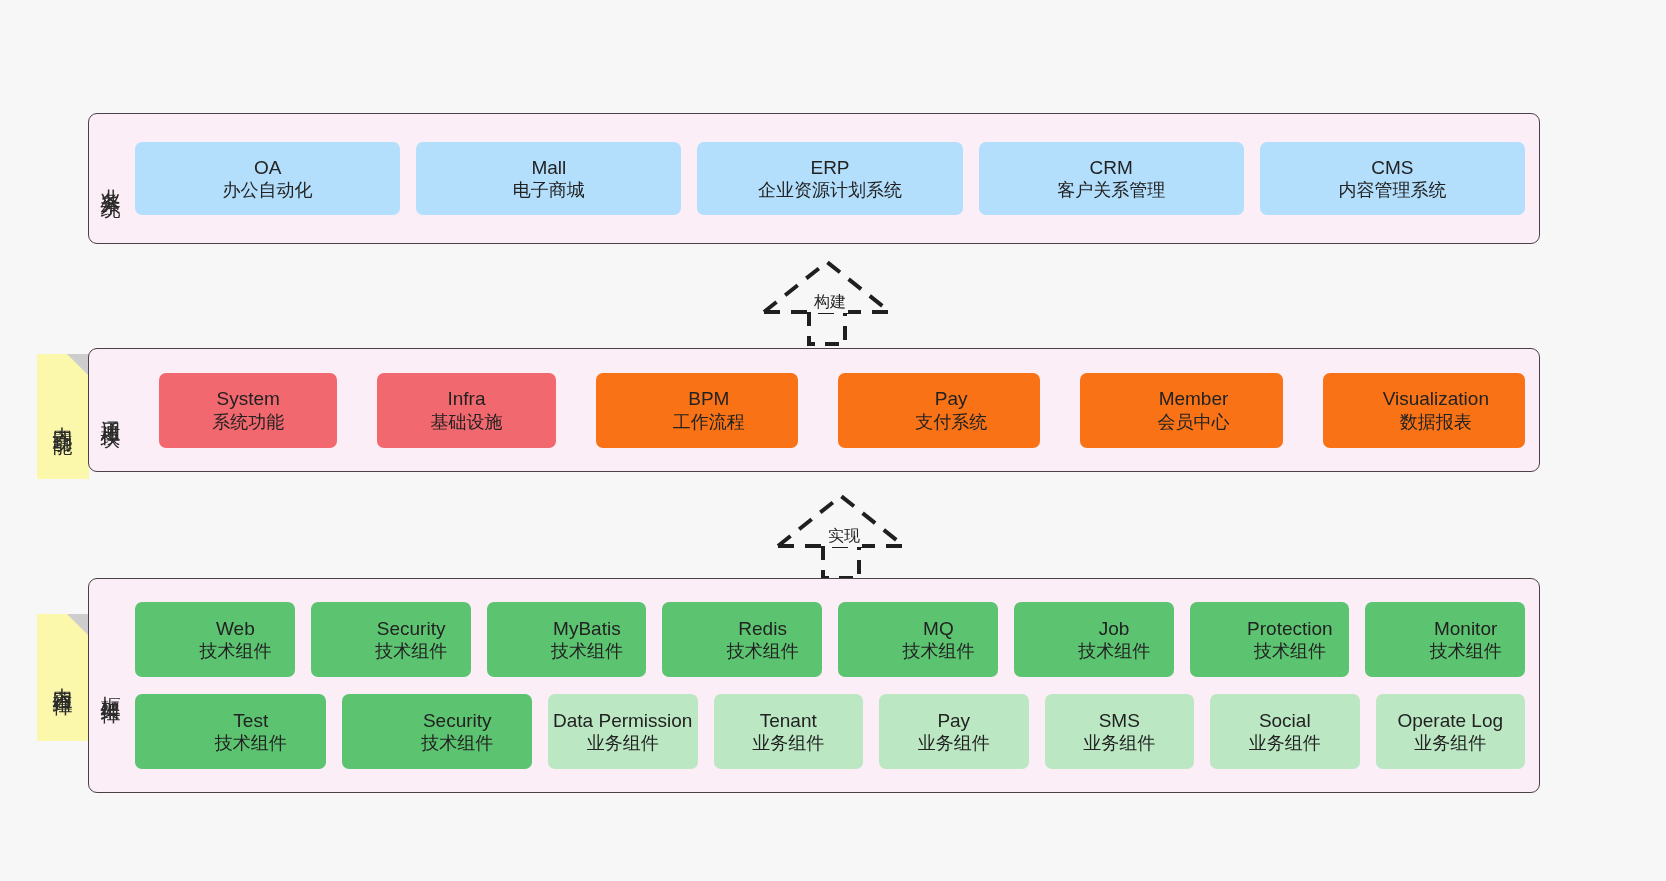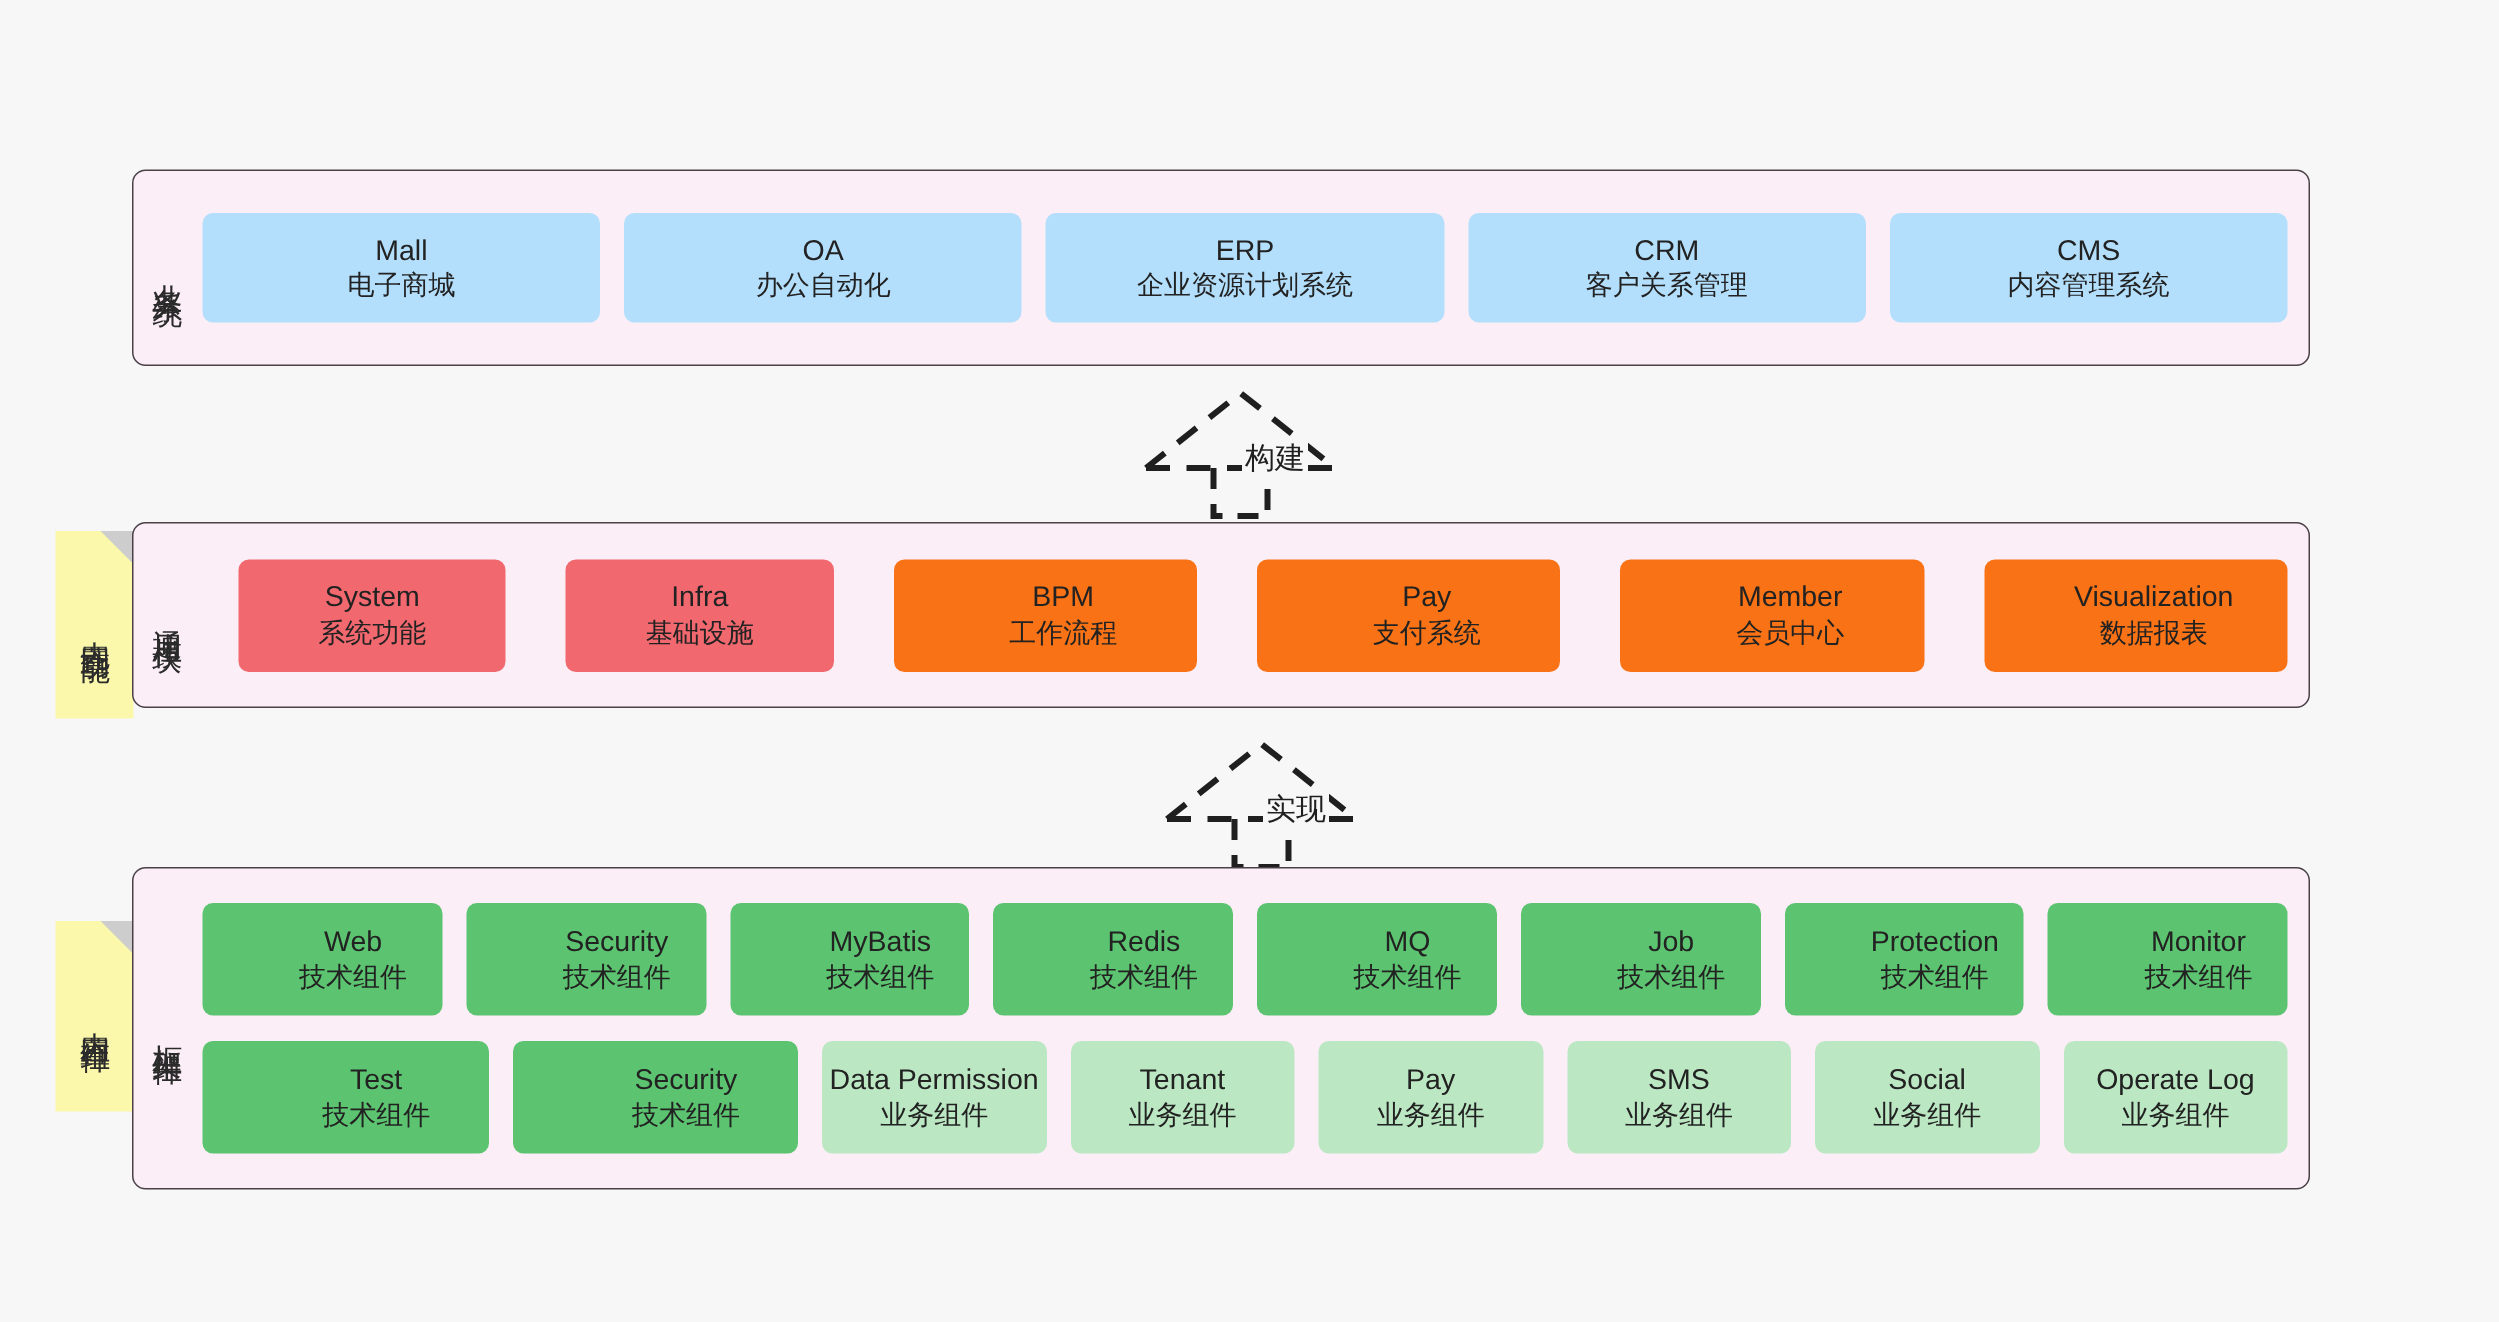--- a/index.html
+++ b/index.html
@@ -103,49 +103,48 @@
     border-left: 22px solid transparent;
   }
   #note-builtin-feature { left: 37px; top: 354px; width: 52px; height: 125px; }
   #note-builtin-comp    { left: 37px; top: 614px; width: 52px; height: 127px; }
 
   
   .uml-arrow { position: absolute; }
   .uml-arrow svg { display: block; }
   .uml-label {
     position: absolute;
-    font-size: 20px;
+    font-size: 16px;
     color: #1f1f1f;
     background: #f7f7f7;
     padding: 0 2px;
     white-space: nowrap;
     user-select: none;
-    margin-left: 16px;
   }
   #arrow-build      { left: 752px; top: 256px; }
   #arrow-build .uml-label   { left: 60px; top: 36px; }
   #arrow-implement  { left: 766px; top: 490px; }
   #arrow-implement .uml-label { left: 60px; top: 36px; }
 </style>
 </head>
 <body>
 
 <div id="stage">
 
   <div class="layer" id="layer-business">
     <div class="layer-title">业务系统</div>
     <div class="layer-body">
       <div class="card-row">
         <div class="card c-blue">
+          <span class="en">OA</span>
+          <span class="cn">办公自动化</span>
+        </div>
+        <div class="card c-blue">
           <span class="en">Mall</span>
           <span class="cn">电子商城</span>
-        </div>
-        <div class="card c-blue">
-          <span class="en">OA</span>
-          <span class="cn">办公自动化</span>
         </div>
         <div class="card c-blue">
           <span class="en">ERP</span>
           <span class="cn">企业资源计划系统</span>
         </div>
         <div class="card c-blue">
           <span class="en">CRM</span>
           <span class="cn">客户关系管理</span>
         </div>
         <div class="card c-blue">

